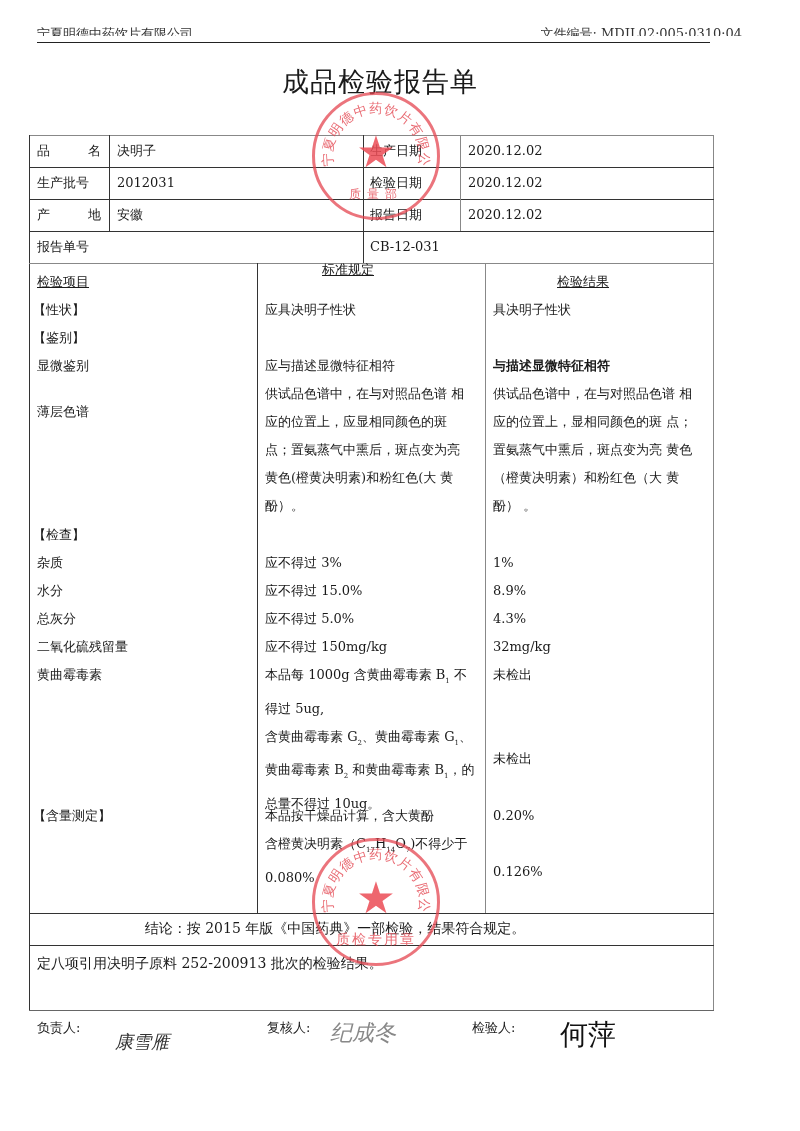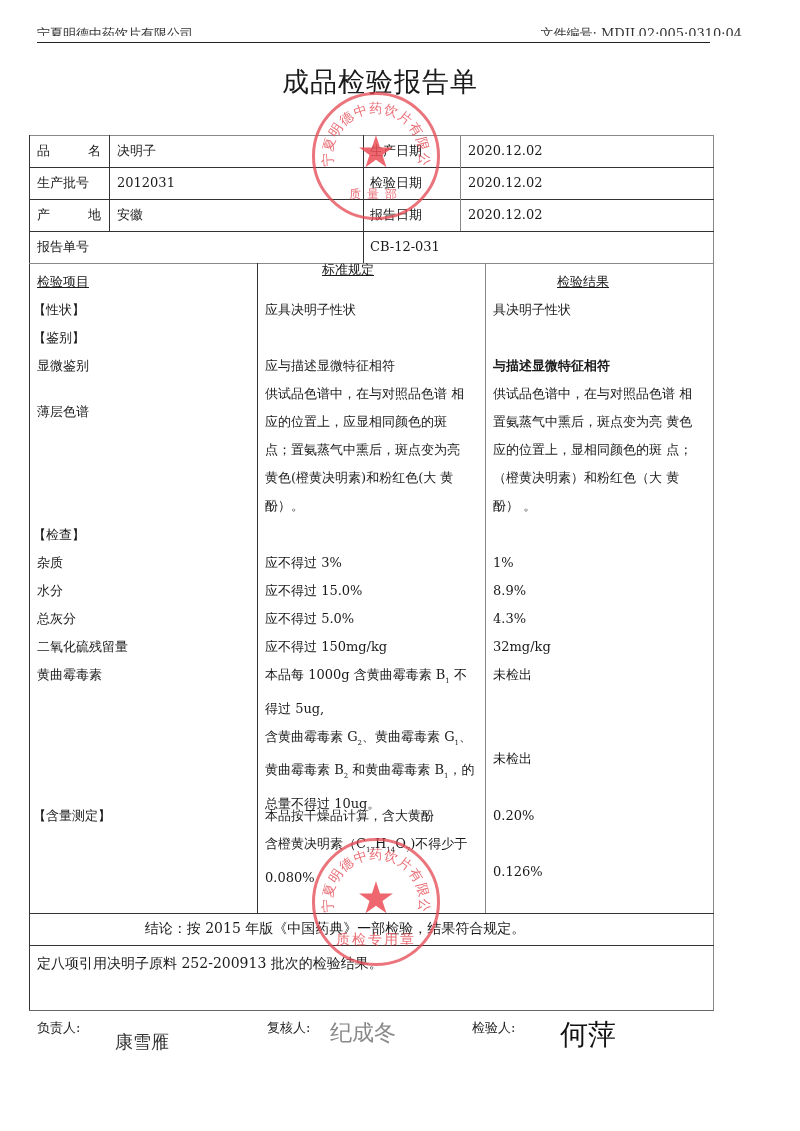--- a/index.html
+++ b/index.html
@@ -35,21 +35,21 @@
     position: absolute; left: 50%; top: 50%; transform: translate(-50%, -58%);
     font-size: 44px; color: rgba(235, 75, 85, 0.85); font-family: "DejaVu Sans", sans-serif;
   }
   .stamp .ring-text {
     position: absolute; left: 0; top: 0; width: 100%; height: 100%;
   }
   .stamp .bottom-text {
     position: absolute; bottom: 14px; width: 100%; text-align: center;
     font-size: 12px; color: rgba(228, 70, 80, 0.8); letter-spacing: 6px;
   }
-  .sig { position: absolute; font-family: "DejaVu Sans", sans-serif; }
+  .sig { position: absolute; font-family: "DejaVu Sans", sans-serif; font-style: italic; }
 </style>
 </head>
 <body>
 
 <div class="header-left">宁夏明德中药饮片有限公司</div>
 <div class="header-right">文件编号: MDJL02·005·0310·04</div>
 <div class="header-rule"></div>
 
 <div class="title">成品检验报告单</div>
 
@@ -121,22 +121,22 @@
 <div class="txt" style="left:37px;top:387px;margin-top:11px;">薄层色谱</div>
 <div class="para" style="left:265px;top:380px;width:215px;">
   <div>供试品色谱中，在与对照品色谱 相</div>
   <div>应的位置上，应显相同颜色的斑</div>
   <div>点；置氨蒸气中熏后，斑点变为亮</div>
   <div>黄色(橙黄决明素)和粉红色(大 黄</div>
   <div>酚）。</div>
 </div>
 <div class="para" style="left:493px;top:380px;width:215px;">
   <div>供试品色谱中，在与对照品色谱 相</div>
+  <div>应的位置上，显相同颜色的斑 点；</div>
   <div>置氨蒸气中熏后，斑点变为亮 黄色</div>
-  <div>应的位置上，显相同颜色的斑 点；</div>
   <div>（橙黄决明素）和粉红色（大 黄</div>
   <div>酚） 。</div>
 </div>
 
 <div class="txt" style="left:33px;top:521px;">【检查】</div>
 
 <div class="txt" style="left:37px;top:549px;">杂质</div>
 <div class="txt" style="left:265px;top:549px;">应不得过 3%</div>
 <div class="txt" style="left:493px;top:549px;">1%</div>
 

